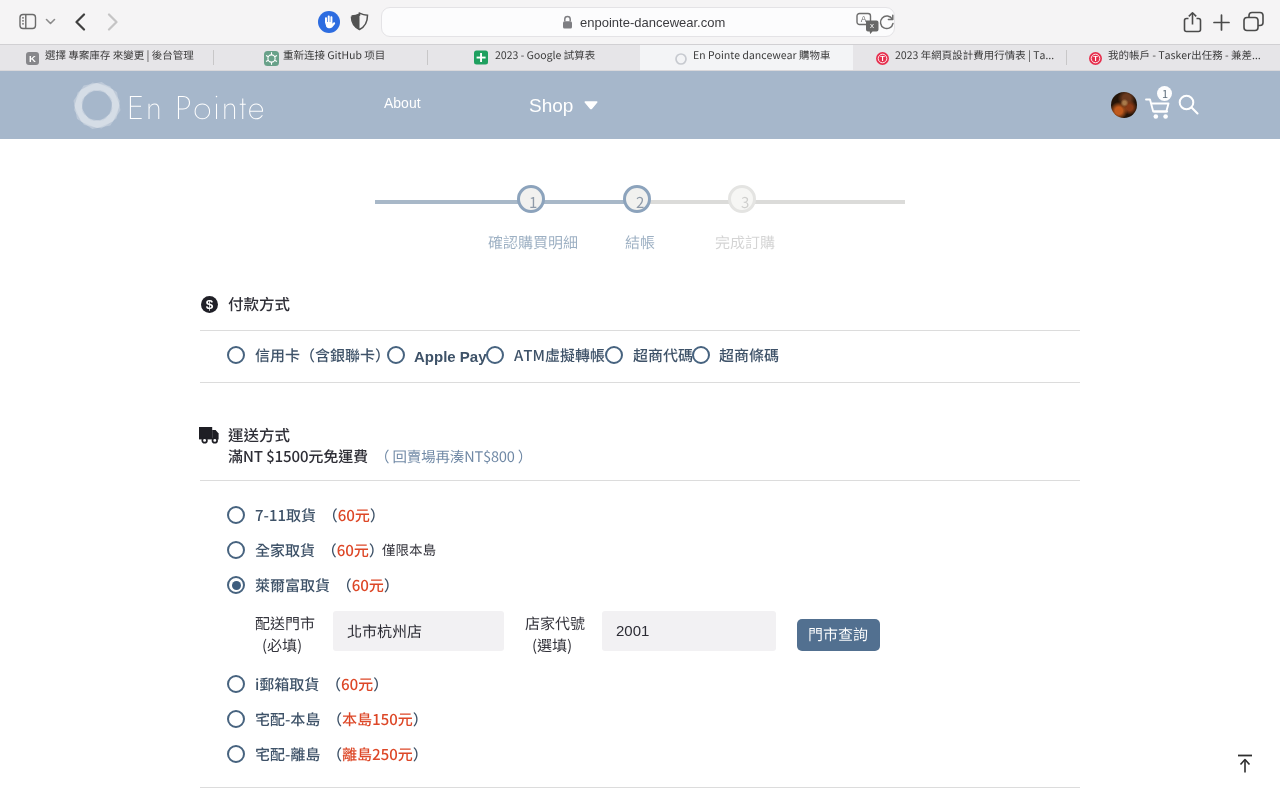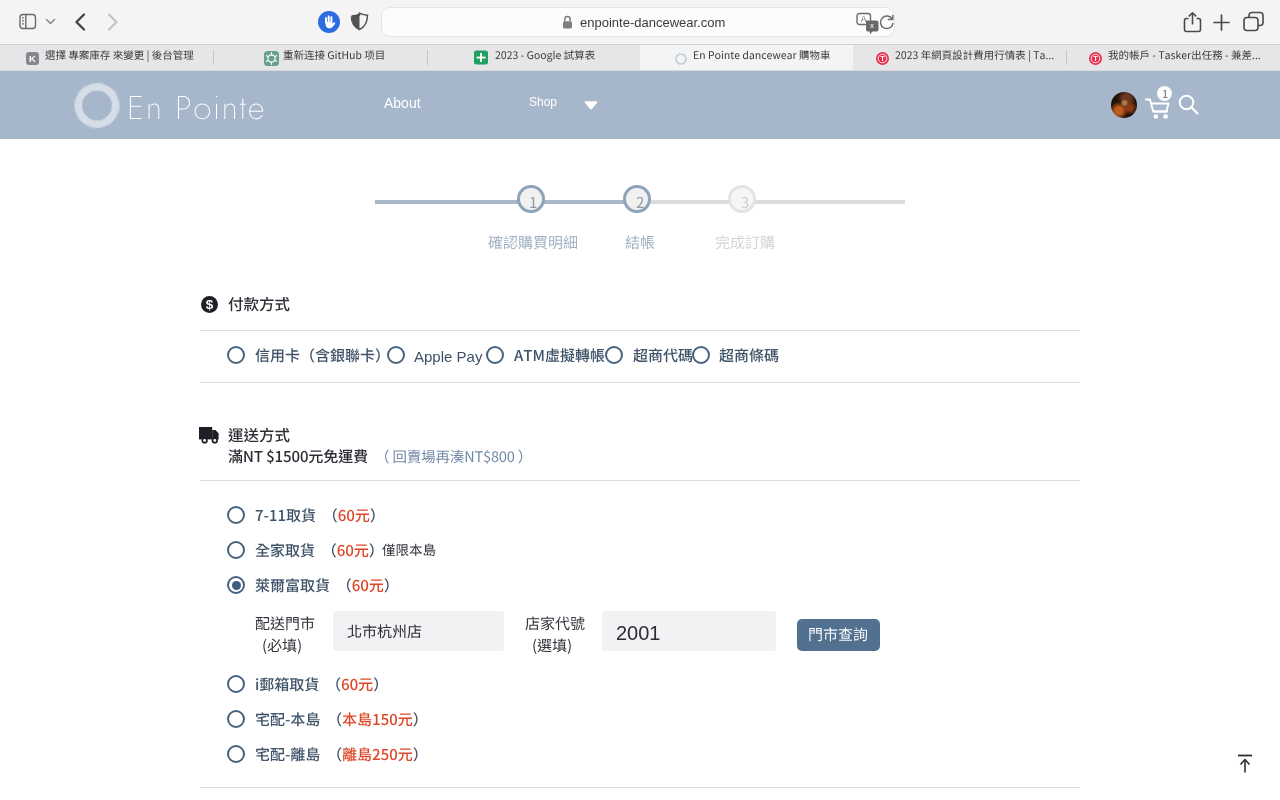--- a/index.html
+++ b/index.html
@@ -253,21 +253,21 @@
           <use href="#gcc" x="1457"></use>
           <use href="#gcd" x="2006"></use>
           <use href="#gce" x="2607"></use>
           <use href="#gca" x="2867"></use>
           <use href="#gcf" x="3405"></use>
           <use href="#gcg" x="3659"></use>
         </g>
       </g>
     </svg>
     <div class="abs" style="left:384px;top:95px;font-size:14px;color:#fff">About</div>
-    <div class="abs" style="left:529px;top:95px;font-size:12px;color:#fff">Shop</div>
+    <div class="abs" style="left:529px;top:95px;font-size:19px;color:#fff">Shop</div>
     <svg style="position:absolute;left:584px;top:101px;" width="14" height="9" viewBox="0 0 14 9">
       <path d="M1.2 1h11.6L7.6 7.3q-.6.7-1.2 0z" fill="#fff" stroke="#fff" stroke-width="1.4" stroke-linejoin="round"></path>
     </svg>
     <div class="abs" style="left:1111px;top:92px;width:26px;height:26px;border-radius:50%;background:radial-gradient(circle at 52% 42%,#a97a4a 0 8%,rgba(0,0,0,0) 20%),radial-gradient(circle at 30% 72%,#c05a1d 0 14%,rgba(0,0,0,0) 34%),radial-gradient(circle at 72% 60%,#8a3a16 0 12%,rgba(0,0,0,0) 30%),radial-gradient(circle at 60% 25%,#6a3a20 0 16%,rgba(0,0,0,0) 36%),radial-gradient(circle,#241408 0 60%,#150d06 100%)"></div>
     <svg style="position:absolute;left:1144px;top:95px;" width="30" height="26" viewBox="0 0 30 26">
       <path d="M2 4.5h4l3.2 12h14" fill="none" stroke="#fff" stroke-width="1.9" stroke-linecap="round" stroke-linejoin="round"></path>
       <path d="M7.5 8.5h17l-2.2 8H9.6" fill="none" stroke="#fff" stroke-width="1.9" stroke-linejoin="round"></path>
       <circle cx="11.8" cy="21.5" r="2.3" fill="#fff"></circle>
       <circle cx="21.6" cy="21.5" r="2.3" fill="#fff"></circle>
     </svg>
@@ -367,21 +367,21 @@
           <use href="#gcx" x="2000"></use>
           <use href="#gcy" x="3000"></use>
           <use href="#gcz" x="4000"></use>
           <use href="#gc0" x="5000"></use>
           <use href="#gc1" x="6000"></use>
           <use href="#gcx" x="7000"></use>
           <use href="#gc2" x="8000"></use>
         </g>
       </g>
     </svg>
-    <div class="abs" style="left:414px;top:347.5px;font-size:15px;color:#3e5268;font-weight:400">Apple Pay</div>
+    <div class="abs" style="left:414px;top:347.5px;font-size:15px;color:#3e5268;font-weight:700">Apple Pay</div>
     <svg style="position:absolute;left:513.5px;top:344px;" width="93" height="23" viewBox="0 0 93 23">
       <g transform="translate(0,17) scale(0.015,-0.015)">
         <g fill="#3e5268">
           <use href="#gc3" x="0"></use>
           <use href="#gc4" x="622"></use>
           <use href="#gc5" x="1233"></use>
           <use href="#gc6" x="2063"></use>
           <use href="#gc7" x="3063"></use>
           <use href="#gc8" x="4063"></use>
           <use href="#gc9" x="5063"></use>
@@ -588,21 +588,21 @@
       <g transform="translate(0,17) scale(0.015,-0.015)">
         <g fill="#33333b">
           <use href="#gej" x="0"></use>
           <use href="#ga" x="338"></use>
           <use href="#gel" x="1338"></use>
           <use href="#gem" x="2338"></use>
         </g>
       </g>
     </svg>
     <div class="input" style="left:602px;top:611px;width:174px;height:40px"></div>
-    <div class="abs" style="left:616px;top:622px;font-size:20px;color:#2c2c34">2001</div>
+    <div class="abs" style="left:616px;top:622px;font-size:15px;color:#2c2c34">2001</div>
     <div class="abs" style="left:797px;top:619px;width:83px;height:32px;background:#527090;border-radius:5px"></div>
     <svg style="position:absolute;left:808px;top:623px;" width="62" height="23" viewBox="0 0 62 23">
       <g transform="translate(0,17) scale(0.015,-0.015)">
         <g fill="#fff">
           <use href="#geh" x="0"></use>
           <use href="#gei" x="1000"></use>
           <use href="#geu" x="2000"></use>
           <use href="#gev" x="3000"></use>
         </g>
       </g>

